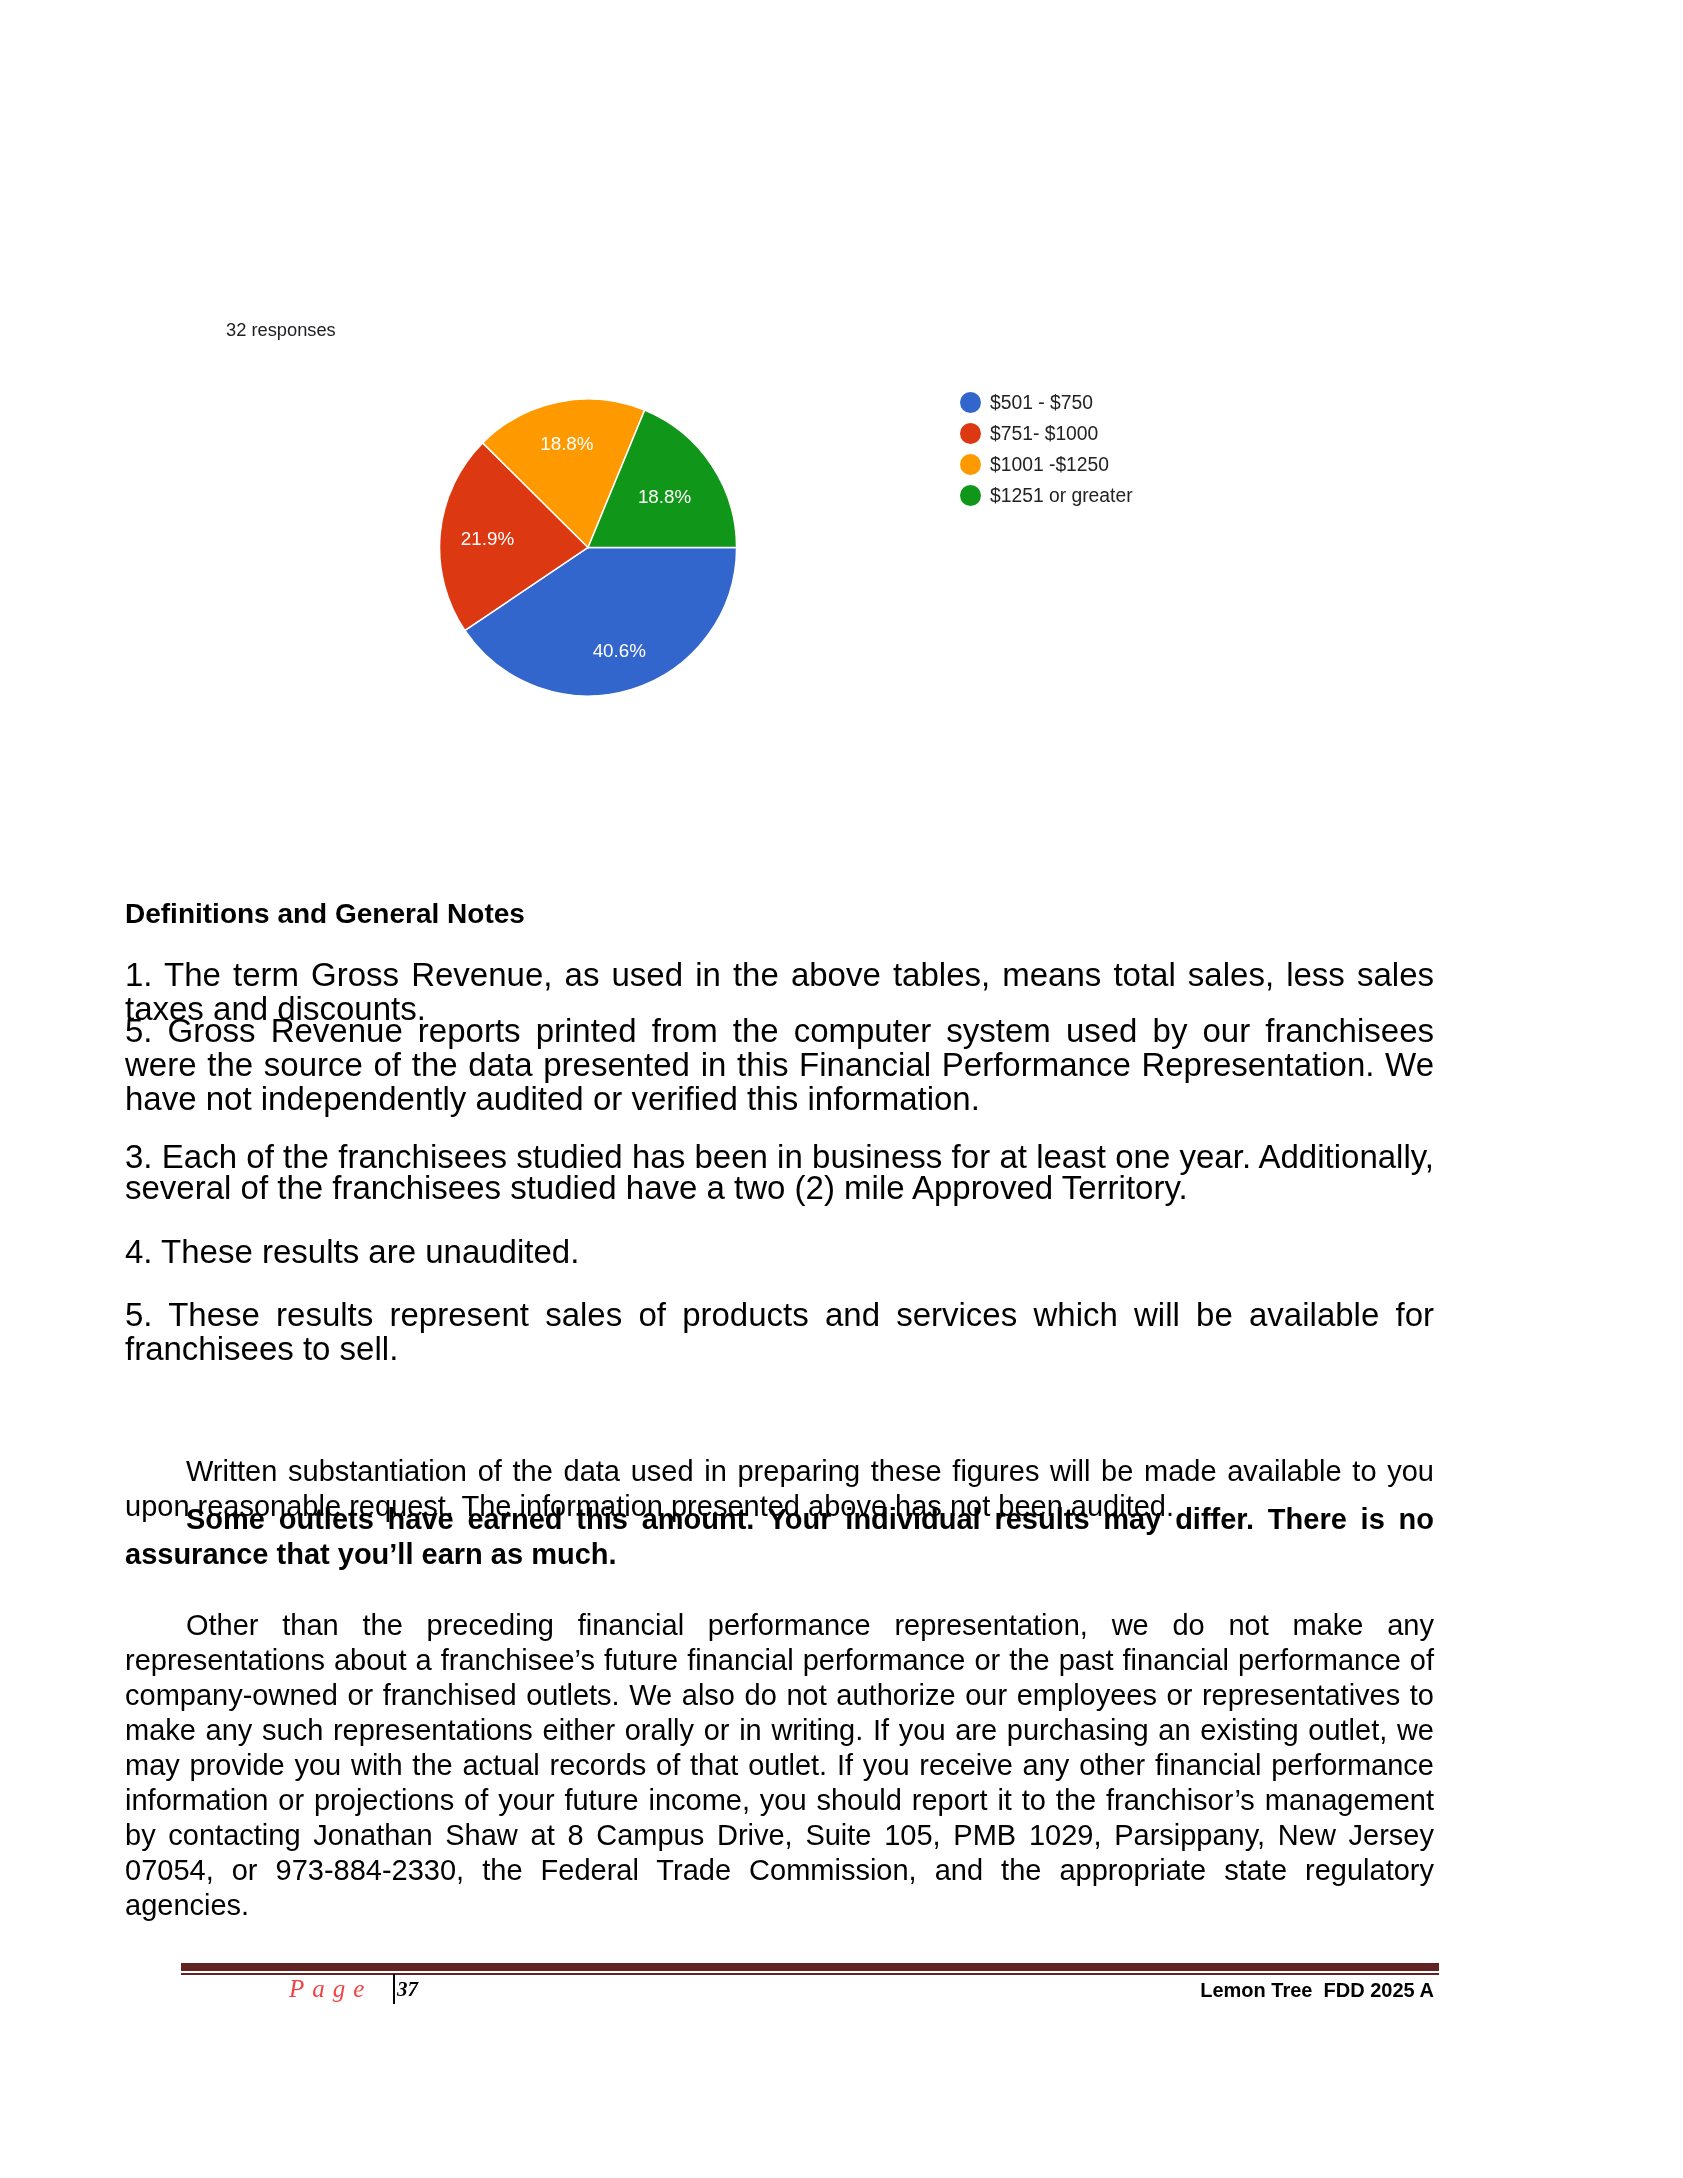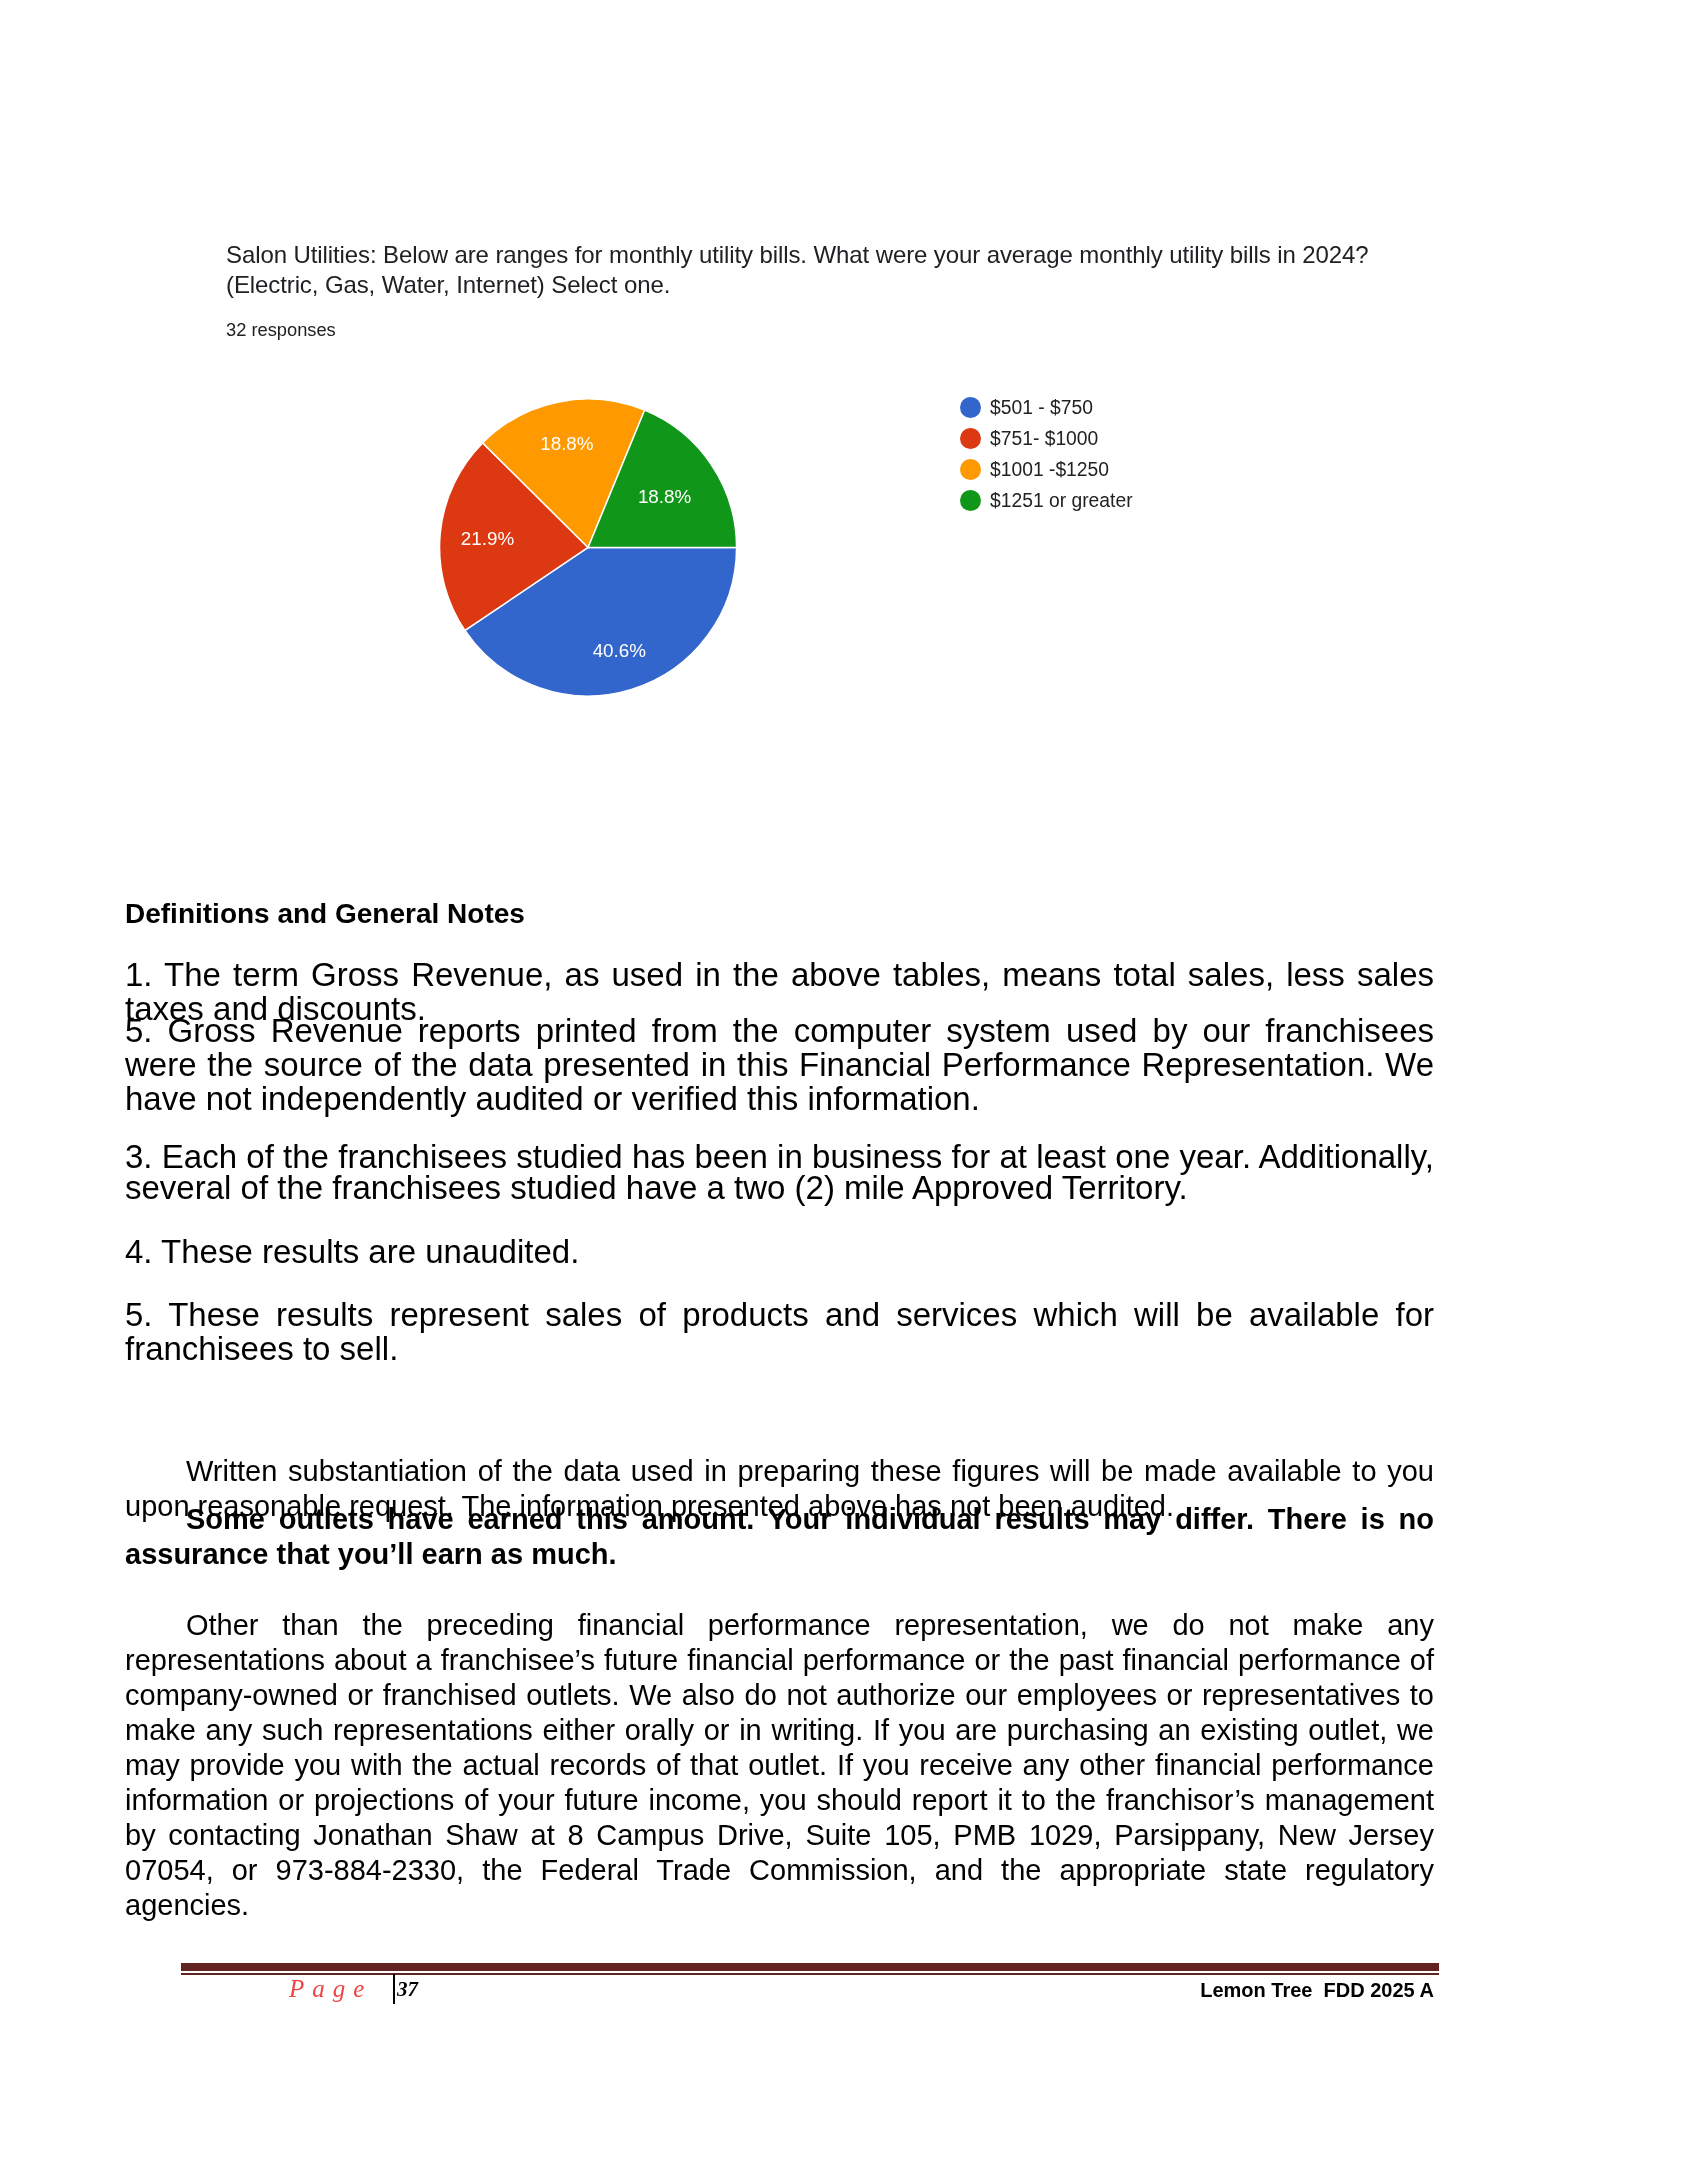--- a/index.html
+++ b/index.html
@@ -15,21 +15,21 @@
   .q-responses {
     position: absolute; left: 226px; top: 318px;
     font-family: "Liberation Sans", sans-serif; font-size: 18.3px; line-height: 24px; color: #202124;
   }
   .pie-svg { position: absolute; left: 0; top: 0; width: 1683px; height: 792px; }
   .pie-label {
     font-family: "Liberation Sans", sans-serif; font-size: 19px; fill: #ffffff;
   }
   .legend { position: absolute; left: 960px; top: 392px; }
   .legend-item {
-    display: flex; align-items: center; height: 31px;
+    display: flex; height: 31px;
     font-family: "Liberation Sans", sans-serif; font-size: 19.3px; color: #222222;
   }
   .legend-dot { width: 21px; height: 21px; border-radius: 50%; margin-right: 9px; flex: 0 0 21px; }
 
   
   .doc { font-family: "Liberation Sans", sans-serif; color: #000; }
   .h-notes {
     position: absolute; left: 125px; top: 896px;
     font-size: 28px; font-weight: bold; line-height: 36px; text-align: right;
   }
@@ -63,21 +63,20 @@
     position: absolute; right: 249px; top: 1977px;
     font-family: "Liberation Sans", sans-serif; font-weight: bold; font-size: 20px;
     line-height: 26px; color: #000; white-space: pre;
   }
 </style>
 </head>
 <body>
 
 <div class="page">
 
-  <div class="q-title">Salon Utilities: Below are ranges for monthly utility bills. What were your average monthly utility bills in 2024? (Electric, Gas, Water, Internet) Select one.</div>
   <div class="q-responses">32 responses</div>
 
   <svg class="pie-svg" viewBox="0 0 1700 800" xmlns="http://www.w3.org/2000/svg">
     <g id="pie-slices">
         <path d="M594,553 L744,553 A150,150 0 0 1 469.62389280650575,636.848577563322 Z" fill="#3366cc" stroke="#ffffff" stroke-width="1.5"></path>
         <path d="M594,553 L469.62389280650575,636.848577563322 A150,150 0 0 1 487.5186959194557,447.3509021273411 Z" fill="#dc3912" stroke="#ffffff" stroke-width="1.5"></path>
         <path d="M594,553 L487.5186959194557,447.3509021273411 A150,150 0 0 1 651.1305714478613,414.30573982301644 Z" fill="#ff9900" stroke="#ffffff" stroke-width="1.5"></path>
         <path d="M594,553 L651.1305714478613,414.30573982301644 A150,150 0 0 1 744,553.0000000000001 Z" fill="#109618" stroke="#ffffff" stroke-width="1.5"></path>
       </g>
     <g id="pie-labels">

